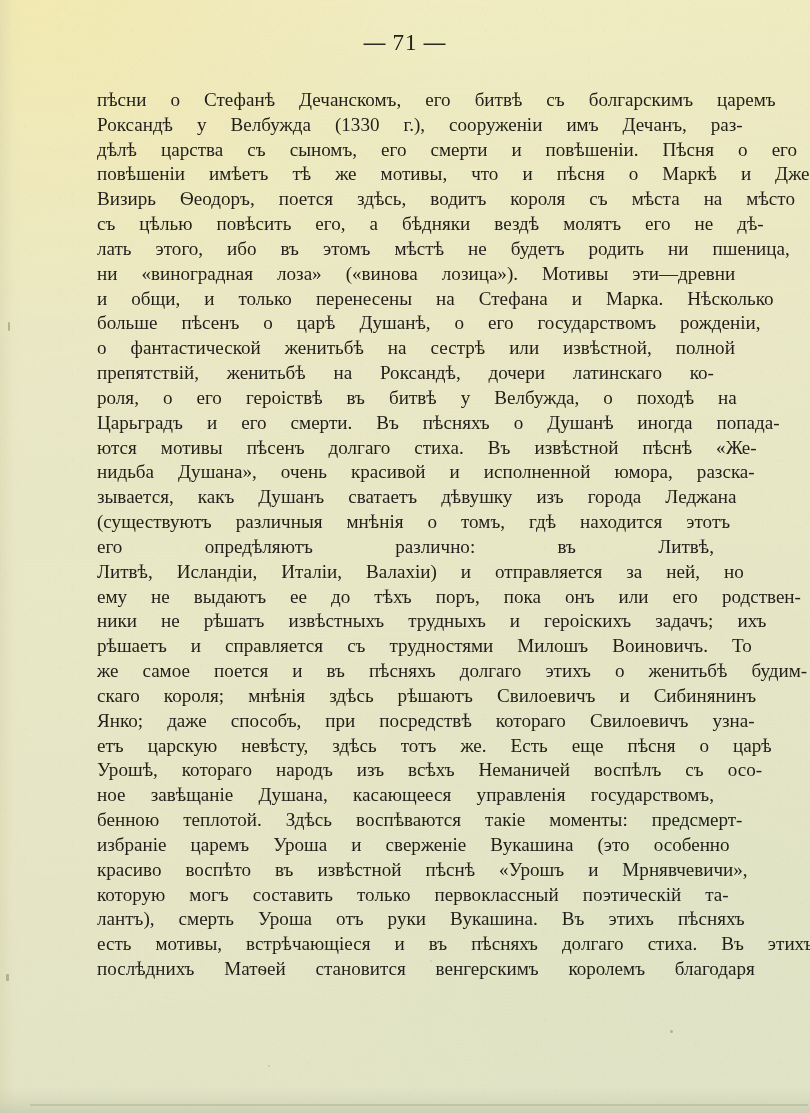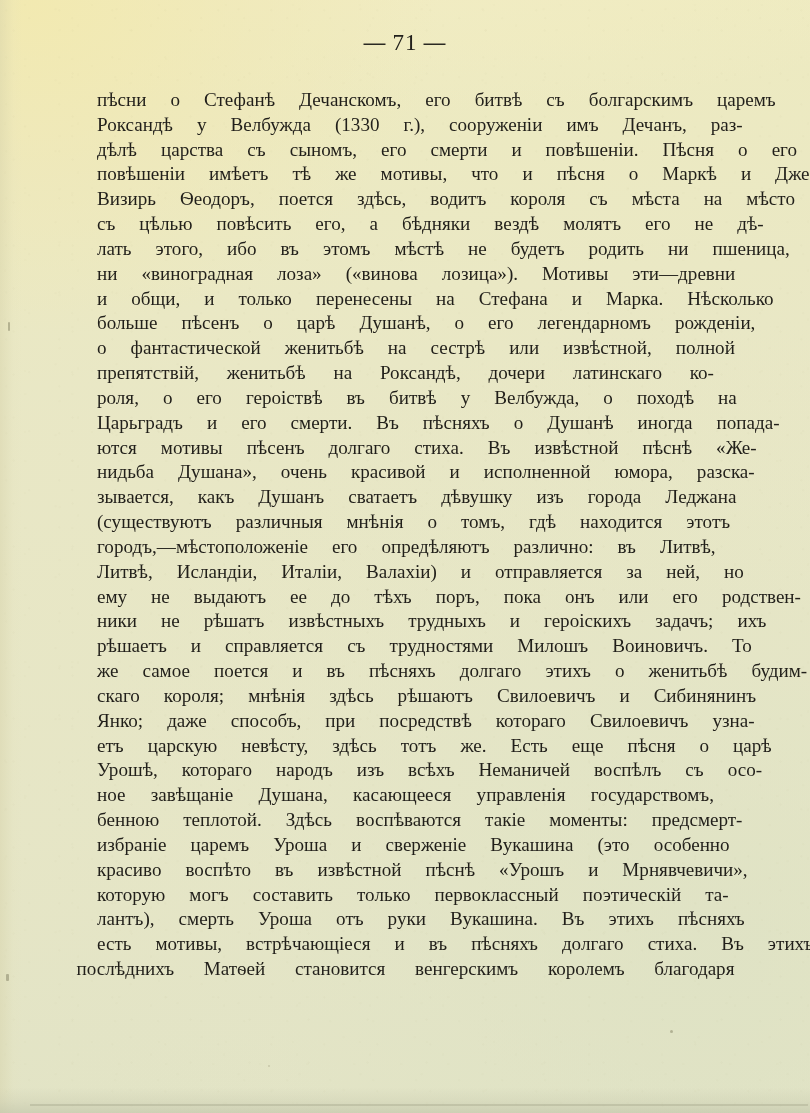--- a/index.html
+++ b/index.html
@@ -143,21 +143,21 @@
     overflow: visible;
     text-rendering: optimizeLegibility;
     gap: 24px;
   }
   
   .line.just {
     justify-content: space-between;
   }
   
   .line.last {
-    justify-content: center;
+    justify-content: flex-start;
   }
   .line.last .w + .w {
     margin-left: 0.30em;
   }
   .w {
     display: inline-block;
   }
 </style>
 </head>
 <body>
@@ -180,30 +180,30 @@
   <div id="textblock">
       <div class="line just"><span class="w">пѣсни</span><span class="w">о</span><span class="w">Стефанѣ</span><span class="w">Дечанскомъ,</span><span class="w">его</span><span class="w">битвѣ</span><span class="w">съ</span><span class="w">болгарскимъ</span><span class="w">царемъ</span></div>
       <div class="line just"><span class="w">Роксандѣ</span><span class="w">у</span><span class="w">Велбужда</span><span class="w">(1330</span><span class="w">г.),</span><span class="w">сооруженіи</span><span class="w">имъ</span><span class="w">Дечанъ,</span><span class="w">раз-</span></div>
       <div class="line just"><span class="w">дѣлѣ</span><span class="w">царства</span><span class="w">съ</span><span class="w">сыномъ,</span><span class="w">его</span><span class="w">смерти</span><span class="w">и</span><span class="w">повѣшеніи.</span><span class="w">Пѣсня</span><span class="w">о</span><span class="w">его</span></div>
       <div class="line just"><span class="w">повѣшеніи</span><span class="w">имѣетъ</span><span class="w">тѣ</span><span class="w">же</span><span class="w">мотивы,</span><span class="w">что</span><span class="w">и</span><span class="w">пѣсня</span><span class="w">о</span><span class="w">Маркѣ</span><span class="w">и</span><span class="w">Джемѣ.</span></div>
       <div class="line just"><span class="w">Визирь</span><span class="w">Ѳеодоръ,</span><span class="w">поется</span><span class="w">здѣсь,</span><span class="w">водитъ</span><span class="w">короля</span><span class="w">съ</span><span class="w">мѣста</span><span class="w">на</span><span class="w">мѣсто</span></div>
       <div class="line just"><span class="w">съ</span><span class="w">цѣлью</span><span class="w">повѣсить</span><span class="w">его,</span><span class="w">а</span><span class="w">бѣдняки</span><span class="w">вездѣ</span><span class="w">молятъ</span><span class="w">его</span><span class="w">не</span><span class="w">дѣ-</span></div>
       <div class="line just"><span class="w">лать</span><span class="w">этого,</span><span class="w">ибо</span><span class="w">въ</span><span class="w">этомъ</span><span class="w">мѣстѣ</span><span class="w">не</span><span class="w">будетъ</span><span class="w">родить</span><span class="w">ни</span><span class="w">пшеница,</span></div>
       <div class="line just"><span class="w">ни</span><span class="w">«виноградная</span><span class="w">лоза»</span><span class="w">(«винова</span><span class="w">лозица»).</span><span class="w">Мотивы</span><span class="w">эти—древни</span></div>
       <div class="line just"><span class="w">и</span><span class="w">общи,</span><span class="w">и</span><span class="w">только</span><span class="w">перенесены</span><span class="w">на</span><span class="w">Стефана</span><span class="w">и</span><span class="w">Марка.</span><span class="w">Нѣсколько</span></div>
-      <div class="line just"><span class="w">больше</span><span class="w">пѣсенъ</span><span class="w">о</span><span class="w">царѣ</span><span class="w">Душанѣ,</span><span class="w">о</span><span class="w">его</span><span class="w">легендарномъ</span><span class="w">рожденіи,</span></div>
+      <div class="line just"><span class="w">больше</span><span class="w">пѣсенъ</span><span class="w">о</span><span class="w">царѣ</span><span class="w">Душанѣ,</span><span class="w">о</span><span class="w">его</span><span class="w">государствомъ</span><span class="w">рожденіи,</span></div>
       <div class="line just"><span class="w">о</span><span class="w">фантастической</span><span class="w">женитьбѣ</span><span class="w">на</span><span class="w">сестрѣ</span><span class="w">или</span><span class="w">извѣстной,</span><span class="w">полной</span></div>
       <div class="line just"><span class="w">препятствій,</span><span class="w">женитьбѣ</span><span class="w">на</span><span class="w">Роксандѣ,</span><span class="w">дочери</span><span class="w">латинскаго</span><span class="w">ко-</span></div>
       <div class="line just"><span class="w">роля,</span><span class="w">о</span><span class="w">его</span><span class="w">героіствѣ</span><span class="w">въ</span><span class="w">битвѣ</span><span class="w">у</span><span class="w">Велбужда,</span><span class="w">о</span><span class="w">походѣ</span><span class="w">на</span></div>
       <div class="line just"><span class="w">Царьградъ</span><span class="w">и</span><span class="w">его</span><span class="w">смерти.</span><span class="w">Въ</span><span class="w">пѣсняхъ</span><span class="w">о</span><span class="w">Душанѣ</span><span class="w">иногда</span><span class="w">попада-</span></div>
       <div class="line just"><span class="w">ются</span><span class="w">мотивы</span><span class="w">пѣсенъ</span><span class="w">долгаго</span><span class="w">стиха.</span><span class="w">Въ</span><span class="w">извѣстной</span><span class="w">пѣснѣ</span><span class="w">«Же-</span></div>
       <div class="line just"><span class="w">нидьба</span><span class="w">Душана»,</span><span class="w">очень</span><span class="w">красивой</span><span class="w">и</span><span class="w">исполненной</span><span class="w">юмора,</span><span class="w">разска-</span></div>
       <div class="line just"><span class="w">зывается,</span><span class="w">какъ</span><span class="w">Душанъ</span><span class="w">сватаетъ</span><span class="w">дѣвушку</span><span class="w">изъ</span><span class="w">города</span><span class="w">Леджана</span></div>
       <div class="line just"><span class="w">(существуютъ</span><span class="w">различныя</span><span class="w">мнѣнія</span><span class="w">о</span><span class="w">томъ,</span><span class="w">гдѣ</span><span class="w">находится</span><span class="w">этотъ</span></div>
-      <div class="line just"><span class="w">городъ,—мѣстоположеніе</span><span class="w">его</span><span class="w">опредѣляютъ</span><span class="w">различно:</span><span class="w">въ</span><span class="w">Литвѣ,</span></div>
+      <div class="line just"><span class="w">его</span><span class="w">опредѣляютъ</span><span class="w">различно:</span><span class="w">въ</span><span class="w">Литвѣ,</span></div>
       <div class="line just"><span class="w">Литвѣ,</span><span class="w">Исландіи,</span><span class="w">Италіи,</span><span class="w">Валахіи)</span><span class="w">и</span><span class="w">отправляется</span><span class="w">за</span><span class="w">ней,</span><span class="w">но</span></div>
       <div class="line just"><span class="w">ему</span><span class="w">не</span><span class="w">выдаютъ</span><span class="w">ее</span><span class="w">до</span><span class="w">тѣхъ</span><span class="w">поръ,</span><span class="w">пока</span><span class="w">онъ</span><span class="w">или</span><span class="w">его</span><span class="w">родствен-</span></div>
       <div class="line just"><span class="w">ники</span><span class="w">не</span><span class="w">рѣшатъ</span><span class="w">извѣстныхъ</span><span class="w">трудныхъ</span><span class="w">и</span><span class="w">героіскихъ</span><span class="w">задачъ;</span><span class="w">ихъ</span></div>
       <div class="line just"><span class="w">рѣшаетъ</span><span class="w">и</span><span class="w">справляется</span><span class="w">съ</span><span class="w">трудностями</span><span class="w">Милошъ</span><span class="w">Воиновичъ.</span><span class="w">То</span></div>
       <div class="line just"><span class="w">же</span><span class="w">самое</span><span class="w">поется</span><span class="w">и</span><span class="w">въ</span><span class="w">пѣсняхъ</span><span class="w">долгаго</span><span class="w">этихъ</span><span class="w">о</span><span class="w">женитьбѣ</span><span class="w">будим-</span></div>
       <div class="line just"><span class="w">скаго</span><span class="w">короля;</span><span class="w">мнѣнія</span><span class="w">здѣсь</span><span class="w">рѣшаютъ</span><span class="w">Свилоевичъ</span><span class="w">и</span><span class="w">Сибинянинъ</span></div>
       <div class="line just"><span class="w">Янко;</span><span class="w">даже</span><span class="w">способъ,</span><span class="w">при</span><span class="w">посредствѣ</span><span class="w">котораго</span><span class="w">Свилоевичъ</span><span class="w">узна-</span></div>
       <div class="line just"><span class="w">етъ</span><span class="w">царскую</span><span class="w">невѣсту,</span><span class="w">здѣсь</span><span class="w">тотъ</span><span class="w">же.</span><span class="w">Есть</span><span class="w">еще</span><span class="w">пѣсня</span><span class="w">о</span><span class="w">царѣ</span></div>
       <div class="line just"><span class="w">Урошѣ,</span><span class="w">котораго</span><span class="w">народъ</span><span class="w">изъ</span><span class="w">всѣхъ</span><span class="w">Неманичей</span><span class="w">воспѣлъ</span><span class="w">съ</span><span class="w">осо-</span></div>
       <div class="line just"><span class="w">ное</span><span class="w">завѣщаніе</span><span class="w">Душана,</span><span class="w">касающееся</span><span class="w">управленія</span><span class="w">государствомъ,</span></div>

